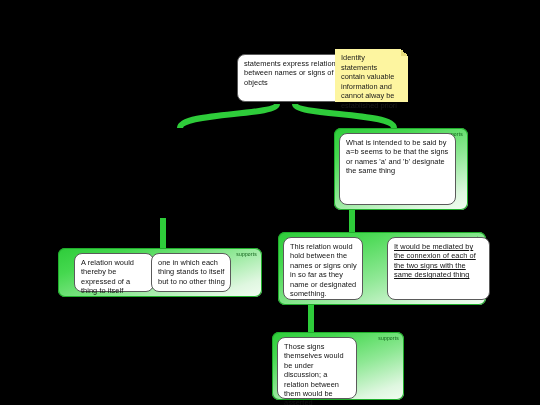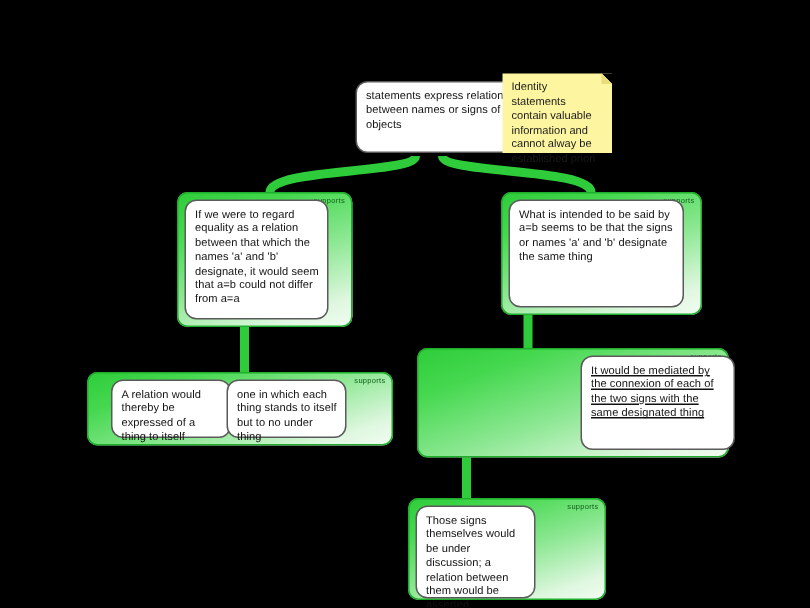--- a/index.html
+++ b/index.html
@@ -99,46 +99,43 @@
 
   <div class="node root" style="left:237px; top:54px; width:110px; height:48px;">
     <span>statements express relations between names or signs of objects</span>
   </div>
 
   <div class="sticky" style="left:335px; top:2px; width:73px; height:53px;margin-top:47px;">
     <span class="fold"></span>
     <span>Identity statements contain valuable information and cannot alway be established priori</span>
   </div>
 
-  <div class="group" style="left:118px; top:128px; width:117px; height:90px;">
-    <span class="support-label">supports</span>
-    <div class="node" style="left:5px; top:5px; width:96px; height:80px;">
-      <span>If we were to regard equality as a relation between that which the names 'a' and 'b' designate, it would seem that a=b could not differ from a=a</span>
-    </div>
-  </div>
 
   <div class="group" style="left:334px; top:128px; width:134px; height:82px;">
     <span class="support-label">supports</span>
     <div class="node" style="left:5px; top:5px; width:117px; height:72px;">
       <span>What is intended to be said by a=b seems to be that the signs or names 'a' and 'b' designate the same thing</span>
     </div>
   </div>
 
   <div class="group" style="left:58px; top:248px; width:204px; height:49px;">
     <span class="support-label">supports</span>
     <div class="node" style="left:16px; top:5px; width:80px; height:39px;">
       <span>A relation would thereby be expressed of a thing to itself</span>
     </div>
     <div class="node" style="left:93px; top:5px; width:80px; height:39px;">
-      <span>one in which each thing stands to itself but to no under thing</span>
+      <span>one in which each thing stands to itself but to no other thing</span>
     </div>
   </div>
 
   <div class="group" style="left:278px; top:232px; width:208px; height:73px;">
     <span class="support-label">supports</span>
+    <div class="node" style="left:5px; top:5px; width:80px; height:63px;">
+      <span>This relation would hold between the names or signs only in so far as they name or designated something.</span>
+    </div>
     <div class="node" style="left:109px; top:5px; width:103px; height:63px;text-decoration:underline;">
       <span>It would be mediated by the connexion of each of the two signs with the same designated thing</span>
     </div>
   </div>
 
   <div class="group" style="left:272px; top:332px; width:132px; height:68px;">
     <span class="support-label">supports</span>
     <div class="node" style="left:5px; top:5px; width:80px; height:62px;">
       <span>Those signs themselves would be under discussion; a relation between them would be asserted</span>
     </div>

